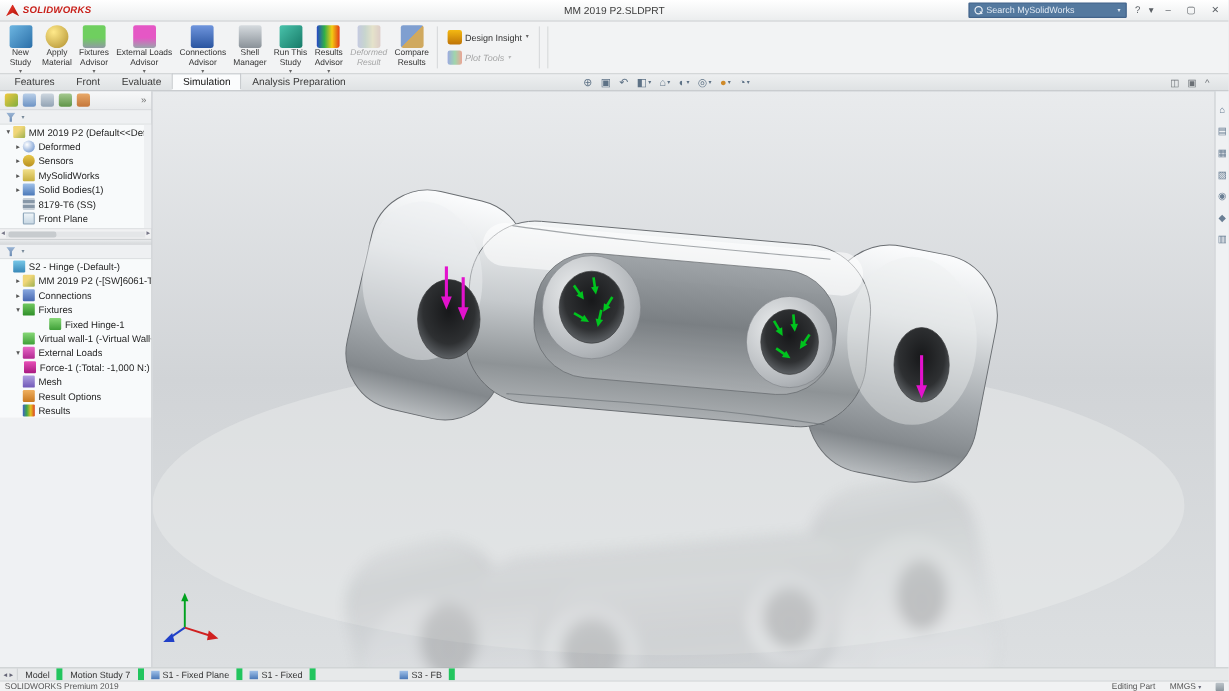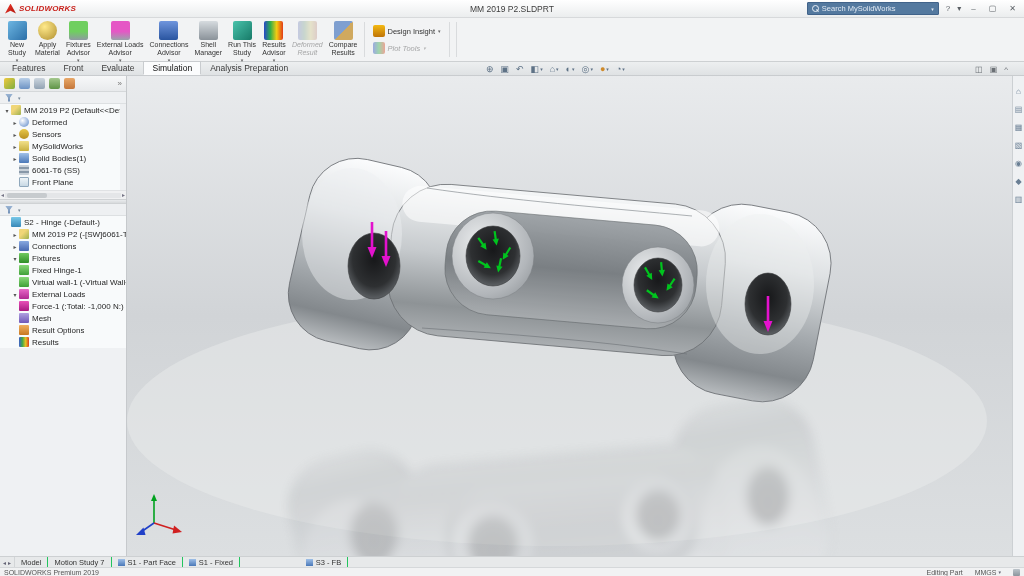--- a/index.html
+++ b/index.html
@@ -76,21 +76,21 @@
   .lp-filter .fcaret{font-size:5px;color:#789;}
   .tree{background:#f8fafb;overflow:hidden;flex:none;position:relative;}
   #tree1{height:86px;border-right:6px solid #eef0f2;}
   .vscroll{position:absolute;right:-6px;top:0;bottom:0;width:6px;background:#eef0f2;}
   .vthumb{position:absolute;left:1px;right:1px;top:2px;height:34px;background:#c7cbce;border-radius:2px;}
   .trow{display:flex;align-items:center;height:12px;font-size:8px;color:#1f1f1f;white-space:nowrap;padding-left:3px;overflow:hidden;}
   .tarrow{width:8px;font-size:6px;color:#555;text-align:center;flex:none;}
   .ti{width:10px;height:10px;flex:none;margin-right:3px;border-radius:1px;}
   .tl{overflow:hidden;}
   .ind1{padding-left:11px;}
-  .ind2{padding-left:11px;}
+  .ind2{padding-left:11px;justify-content:center;}
   .hscroll{height:9px;background:#f0f1f2;border-top:1px solid #e0e2e4;display:flex;align-items:center;padding:0 1px;gap:1px;flex:none;}
   .hs-arrow{font-size:6px;color:#778;line-height:1;}
   .hs-track{flex:1;height:5px;background:#e4e6e8;position:relative;}
   .hs-thumb{position:absolute;left:2px;top:0;height:5px;width:40px;background:#c7cbce;border-radius:2px;}
   .splitter{height:5px;background:linear-gradient(#e9ebed,#d7dadc);border-top:1px solid #cfd2d4;border-bottom:1px solid #cfd2d4;flex:none;}
   .lp-rest{flex:1;background:#eff1f3;}
   .ic-part{background:linear-gradient(135deg,#f0d678 40%,#9db04e);}
   .ic-history{background:radial-gradient(circle at 35% 35%,#ffffff,#5a86c8);border-radius:50%;}
   .ic-sensors{background:linear-gradient(#e8c84a,#b89020);border-radius:50%;}
   .ic-annot{background:linear-gradient(#f2e08a,#c8b040);}
@@ -111,21 +111,21 @@
   .viewport{position:absolute;left:127px;top:76px;right:12px;bottom:20px;overflow:hidden;background:#d8dbde;}
   .viewport svg{display:block;width:100%;height:100%;}
 
   
   .taskpane{position:absolute;right:0;top:76px;width:12px;bottom:20px;background:#eff1f3;border-left:1px solid #ccd0d3;display:flex;flex-direction:column;align-items:center;padding-top:12px;gap:10px;font-size:8px;color:#6a7f94;z-index:10;}
   .tp-ico{line-height:1;}
 
   
   .bottomtabs{position:absolute;left:0;bottom:9px;width:100%;height:11px;background:#e7e9ea;border-top:1px solid #cdd0d2;display:flex;align-items:stretch;font-size:7.5px;color:#333;z-index:20;}
   .bnav{display:flex;align-items:center;padding:0 3px;color:#667;font-size:6px;gap:2px;border-right:1px solid #d2d5d7;}
-  .btab{display:flex;align-items:center;gap:3px;padding:0 6px;border-right:1px solid #22c55e;white-space:nowrap;}
+  .btab{display:flex;align-items:center;gap:3px;padding:0 6px;border-right:5px solid #22c55e;white-space:nowrap;}
   .btab.active{background:#fbfcfd;font-weight:bold;margin-top:28px;}
   .btabicon{width:7px;height:7px;background:linear-gradient(#9fc0e8,#4a78b8);flex:none;}
 
   
   .statusbar{position:absolute;left:0;bottom:0;width:100%;height:9px;background:#f1f2f3;border-top:1px solid #d5d8da;display:flex;align-items:center;font-size:7px;color:#555;padding:0 4px;z-index:20;}
   .sb-right{margin-left:auto;display:flex;gap:12px;align-items:center;}
   .sb-units{display:flex;align-items:center;gap:2px;}
   .sb-caret{font-size:5px;color:#667;}
   .sb-ico{width:7px;height:7px;background:linear-gradient(#bcc4ca,#8b959d);border-radius:1px;}
 </style>
@@ -308,21 +308,21 @@
         <span class="tl">MySolidWorks</span>
       </div>
       <div class="trow ind1">
         <span class="tarrow">▸</span>
         <span class="ti ic-bodies"></span>
         <span class="tl">Solid Bodies(1)</span>
       </div>
       <div class="trow ind1">
         <span class="tarrow"></span>
         <span class="ti ic-material"></span>
-        <span class="tl">6061-T6 (SS)</span>
+        <span class="tl">8179-T6 (SS)</span>
       </div>
       <div class="trow ind1">
         <span class="tarrow"></span>
         <span class="ti ic-plane"></span>
         <span class="tl">Front Plane</span>
       </div>
       <div class="vscroll">
           <div class="vthumb"></div>
         </div>
     </div>
@@ -518,21 +518,21 @@
       <span>▸</span>
     </div>
     <div class="btab">
         <span>Model</span>
       </div>
     <div class="btab">
         <span>Motion Study 7</span>
       </div>
     <div class="btab">
         <span class="btabicon"></span>
-        <span>S1 - Part Face</span>
+        <span>S1 - Fixed Plane</span>
       </div>
     <div class="btab">
         <span class="btabicon"></span>
         <span>S1 - Fixed</span>
       </div>
     <div class="btab active">
         <span class="btabicon"></span>
         <span>S2 - Hinge</span>
       </div>
     <div class="btab">

